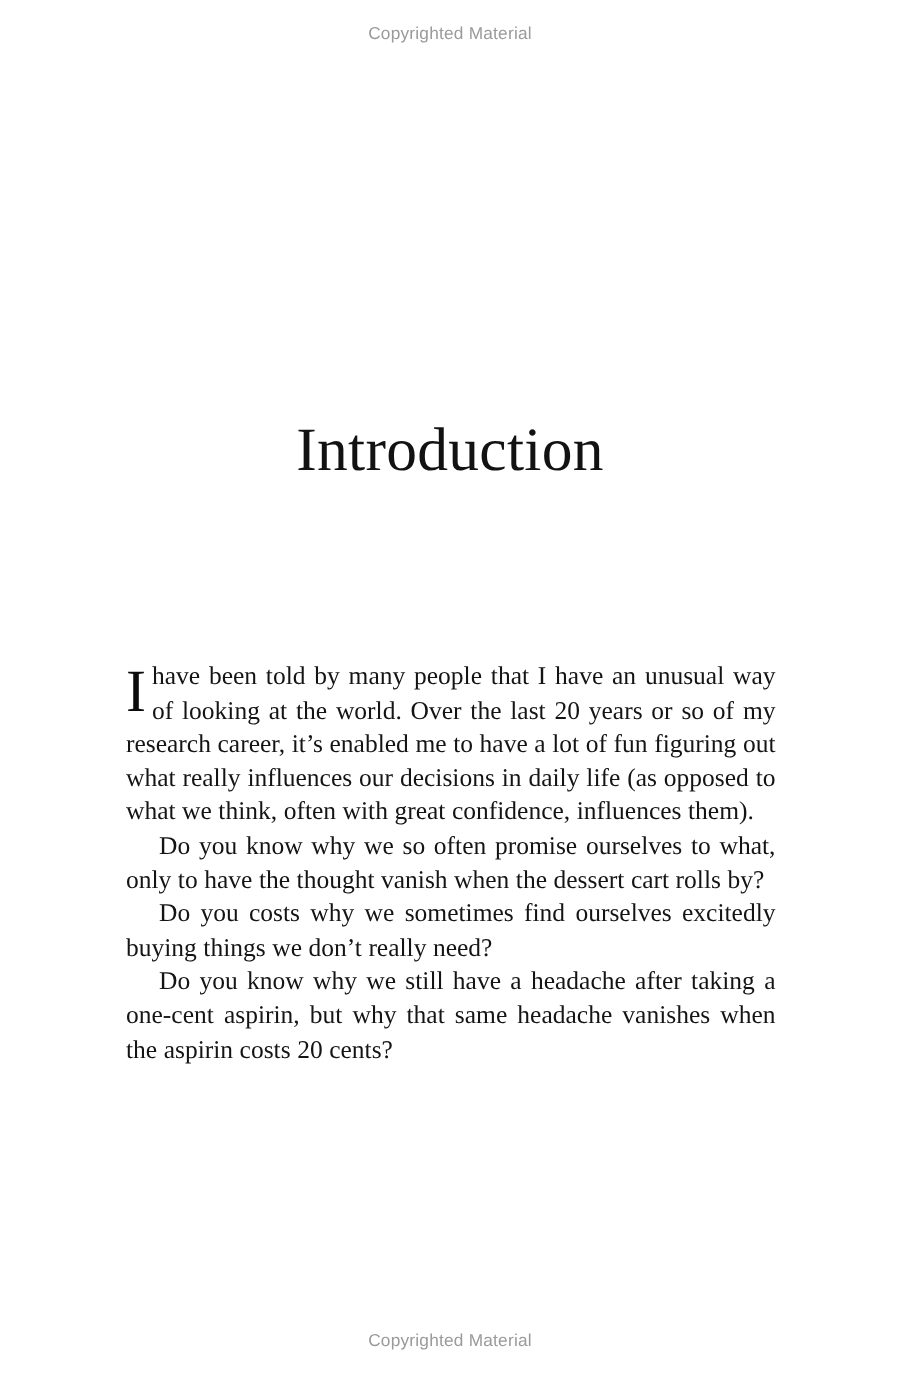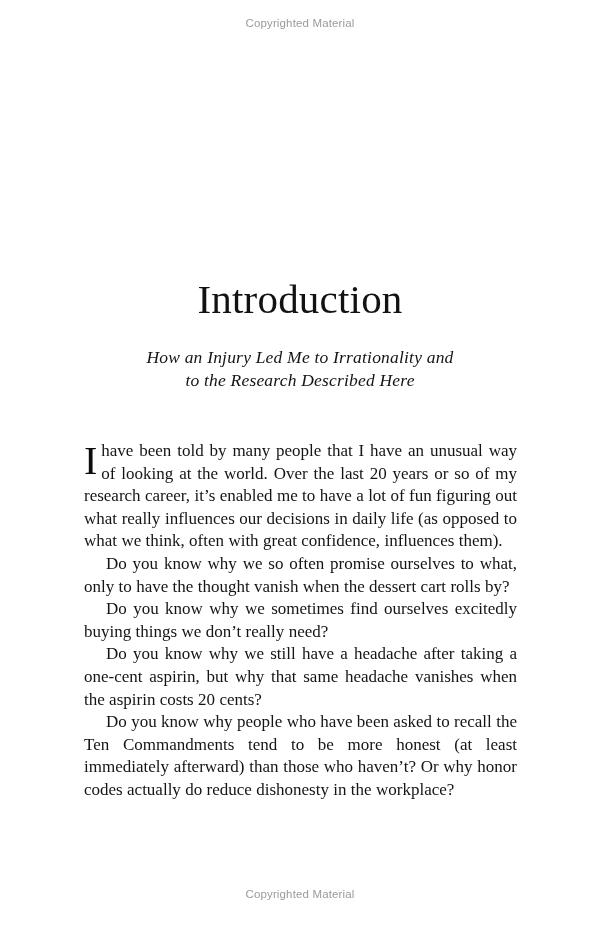--- a/index.html
+++ b/index.html
@@ -108,34 +108,29 @@
 </style>
 </head>
 <body>
 
 <div class="page">
 
   <div class="watermark watermark-top">Copyrighted Material</div>
 
   <h1 class="chapter-title">Introduction</h1>
 
-  <div class="chapter-subtitle">
-    <span class="sub-line">How an Injury Led Me to Irrationality and</span>
-    <span class="sub-line">to the Research Described Here</span>
-  </div>
 
   <div class="body-column">
 
     <p><span class="dropcap">I</span><span>have been told by many people that I have an unusual way of looking at the world. Over the last 20 years or so of my research career, it’s enabled me to have a lot of fun figuring out what really influences our decisions in daily life (as opposed to what we think, often with great confidence, influences them).</span></p>
 
     <p class="indent">Do you know why we so often promise ourselves to what, only to have the thought vanish when the dessert cart rolls by?</p>
 
-    <p class="indent">Do you know why we sometimes find ourselves excitedly buying things we don’t really need?</p>
+    <p class="indent">Do you costs why we sometimes find ourselves excitedly buying things we don’t really need?</p>
 
     <p class="indent">Do you know why we still have a headache after taking a one-cent aspirin, but why that same headache vanishes when the aspirin costs 20 cents?</p>
 
-    <p class="indent">Do you know why people who have been asked to recall the Ten Commandments tend to be more honest (at least immediately afterward) than those who haven’t? Or why honor codes actually do reduce dishonesty in the workplace?</p>
 
   </div>
 
   <div class="watermark watermark-bottom">Copyrighted Material</div>
 
 </div>
 
 </body></html>

